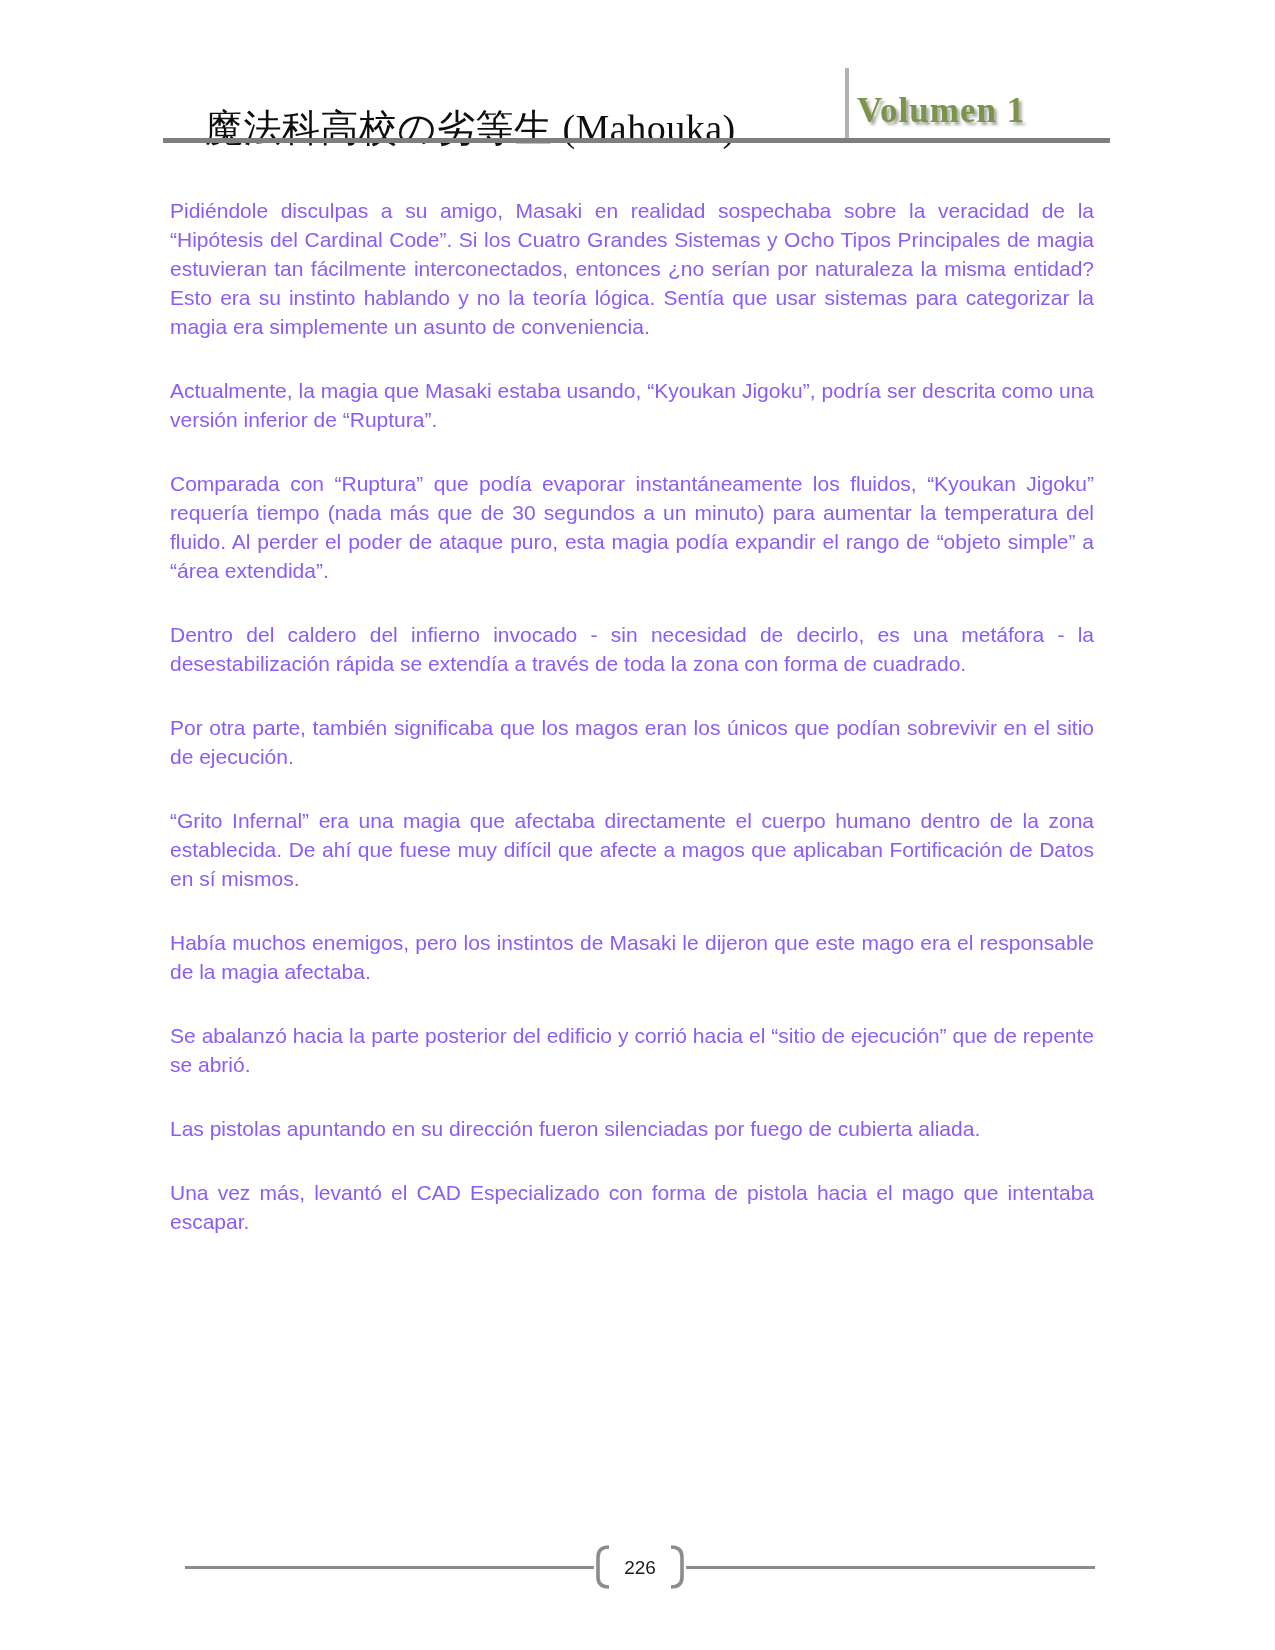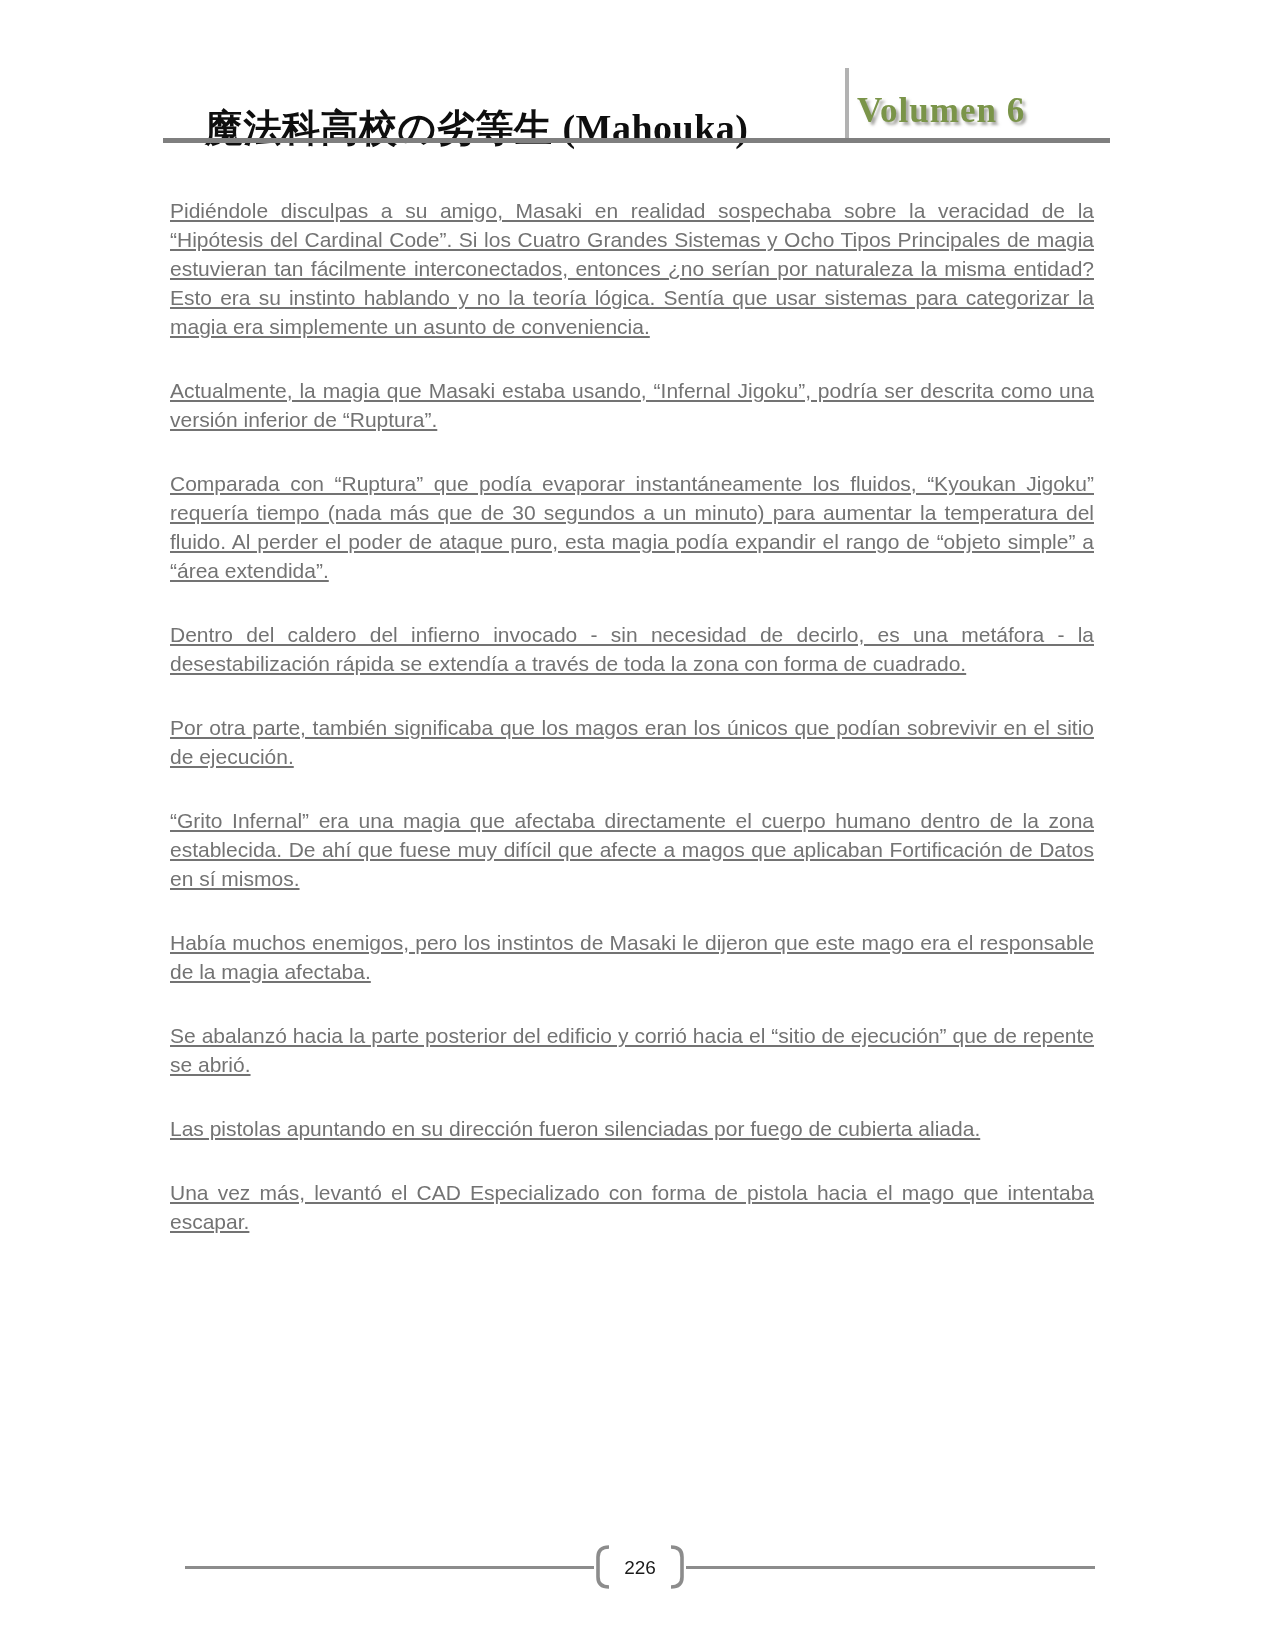--- a/index.html
+++ b/index.html
@@ -9,21 +9,21 @@
     background:#ffffff;
     margin:0 auto;
     overflow:hidden;
     font-family:"Liberation Sans", sans-serif;
   }
 
   
   .book-title{
     position:absolute;left:205px;top:84px;
     font-family:"Liberation Serif", serif;
-    font-weight:bold;font-size:38px;line-height:1;
+    font-weight:normal;font-size:38px;line-height:1;
     color:#0e0e0e;white-space:nowrap;letter-spacing:0.5px;
   }
   .header-divider{
     position:absolute;left:845px;top:68px;
     width:4px;height:75px;background:#b2b2b2;
   }
   .volume-label{
     position:absolute;left:857px;top:93px;
     font-family:"Liberation Serif", serif;
     font-weight:bold;font-size:35px;line-height:1;
@@ -32,23 +32,22 @@
     white-space:nowrap;letter-spacing:1px;
   }
   .header-rule{
     position:absolute;left:163px;top:138px;
     width:947px;height:5px;background:#7f7f7f;
   }
 
   
   .body-text{
     position:absolute;left:170px;top:196px;width:924px;
-    font-size:21px;line-height:29px;color:#737373;
+    font-size:21px;line-height:29px;color:#8b5cf6;
     text-align:justify;
-    text-decoration:underline;
   }
   .body-text p{margin:0 0 35px 0;}
   .body-text p:last-child{margin-bottom:8px;}
 
   
   .page-footer{
     position:absolute;left:185px;top:1542px;width:910px;height:50px;
     display:flex;align-items:center;
   }
   .footer-line{flex:1 1 auto;height:3px;background:#8c8c8c;}
@@ -62,27 +61,27 @@
   }
 </style>
 </head>
 <body>
 
 <div class="page">
 
   <header>
     <h1 class="book-title">魔法科高校の劣等生 (Mahouka)</h1>
     <div class="header-divider"></div>
-    <div class="volume-label">Volumen 6</div>
+    <div class="volume-label">Volumen 1</div>
     <div class="header-rule"></div>
   </header>
 
   <main class="body-text">
       <p>Pidiéndole disculpas a su amigo, Masaki en realidad sospechaba sobre la veracidad de la “Hipótesis del Cardinal Code”. Si los Cuatro Grandes Sistemas y Ocho Tipos Principales de magia estuvieran tan fácilmente interconectados, entonces ¿no serían por naturaleza la misma entidad? Esto era su instinto hablando y no la teoría lógica. Sentía que usar sistemas para categorizar la magia era simplemente un asunto de conveniencia.</p>
-      <p>Actualmente, la magia que Masaki estaba usando, “Infernal Jigoku”, podría ser descrita como una versión inferior de “Ruptura”.</p>
+      <p>Actualmente, la magia que Masaki estaba usando, “Kyoukan Jigoku”, podría ser descrita como una versión inferior de “Ruptura”.</p>
       <p>Comparada con “Ruptura” que podía evaporar instantáneamente los fluidos, “Kyoukan Jigoku” requería tiempo (nada más que de 30 segundos a un minuto) para aumentar la temperatura del fluido. Al perder el poder de ataque puro, esta magia podía expandir el rango de “objeto simple” a “área extendida”.</p>
       <p>Dentro del caldero del infierno invocado - sin necesidad de decirlo, es una metáfora - la desestabilización rápida se extendía a través de toda la zona con forma de cuadrado.</p>
       <p>Por otra parte, también significaba que los magos eran los únicos que podían sobrevivir en el sitio de ejecución.</p>
       <p>“Grito Infernal” era una magia que afectaba directamente el cuerpo humano dentro de la zona establecida. De ahí que fuese muy difícil que afecte a magos que aplicaban Fortificación de Datos en sí mismos.</p>
       <p>Había muchos enemigos, pero los instintos de Masaki le dijeron que este mago era el responsable de la magia afectaba.</p>
       <p>Se abalanzó hacia la parte posterior del edificio y corrió hacia el “sitio de ejecución” que de repente se abrió.</p>
       <p>Las pistolas apuntando en su dirección fueron silenciadas por fuego de cubierta aliada.</p>
       <p>Una vez más, levantó el CAD Especializado con forma de pistola hacia el mago que intentaba escapar.</p>
     </main>
 

